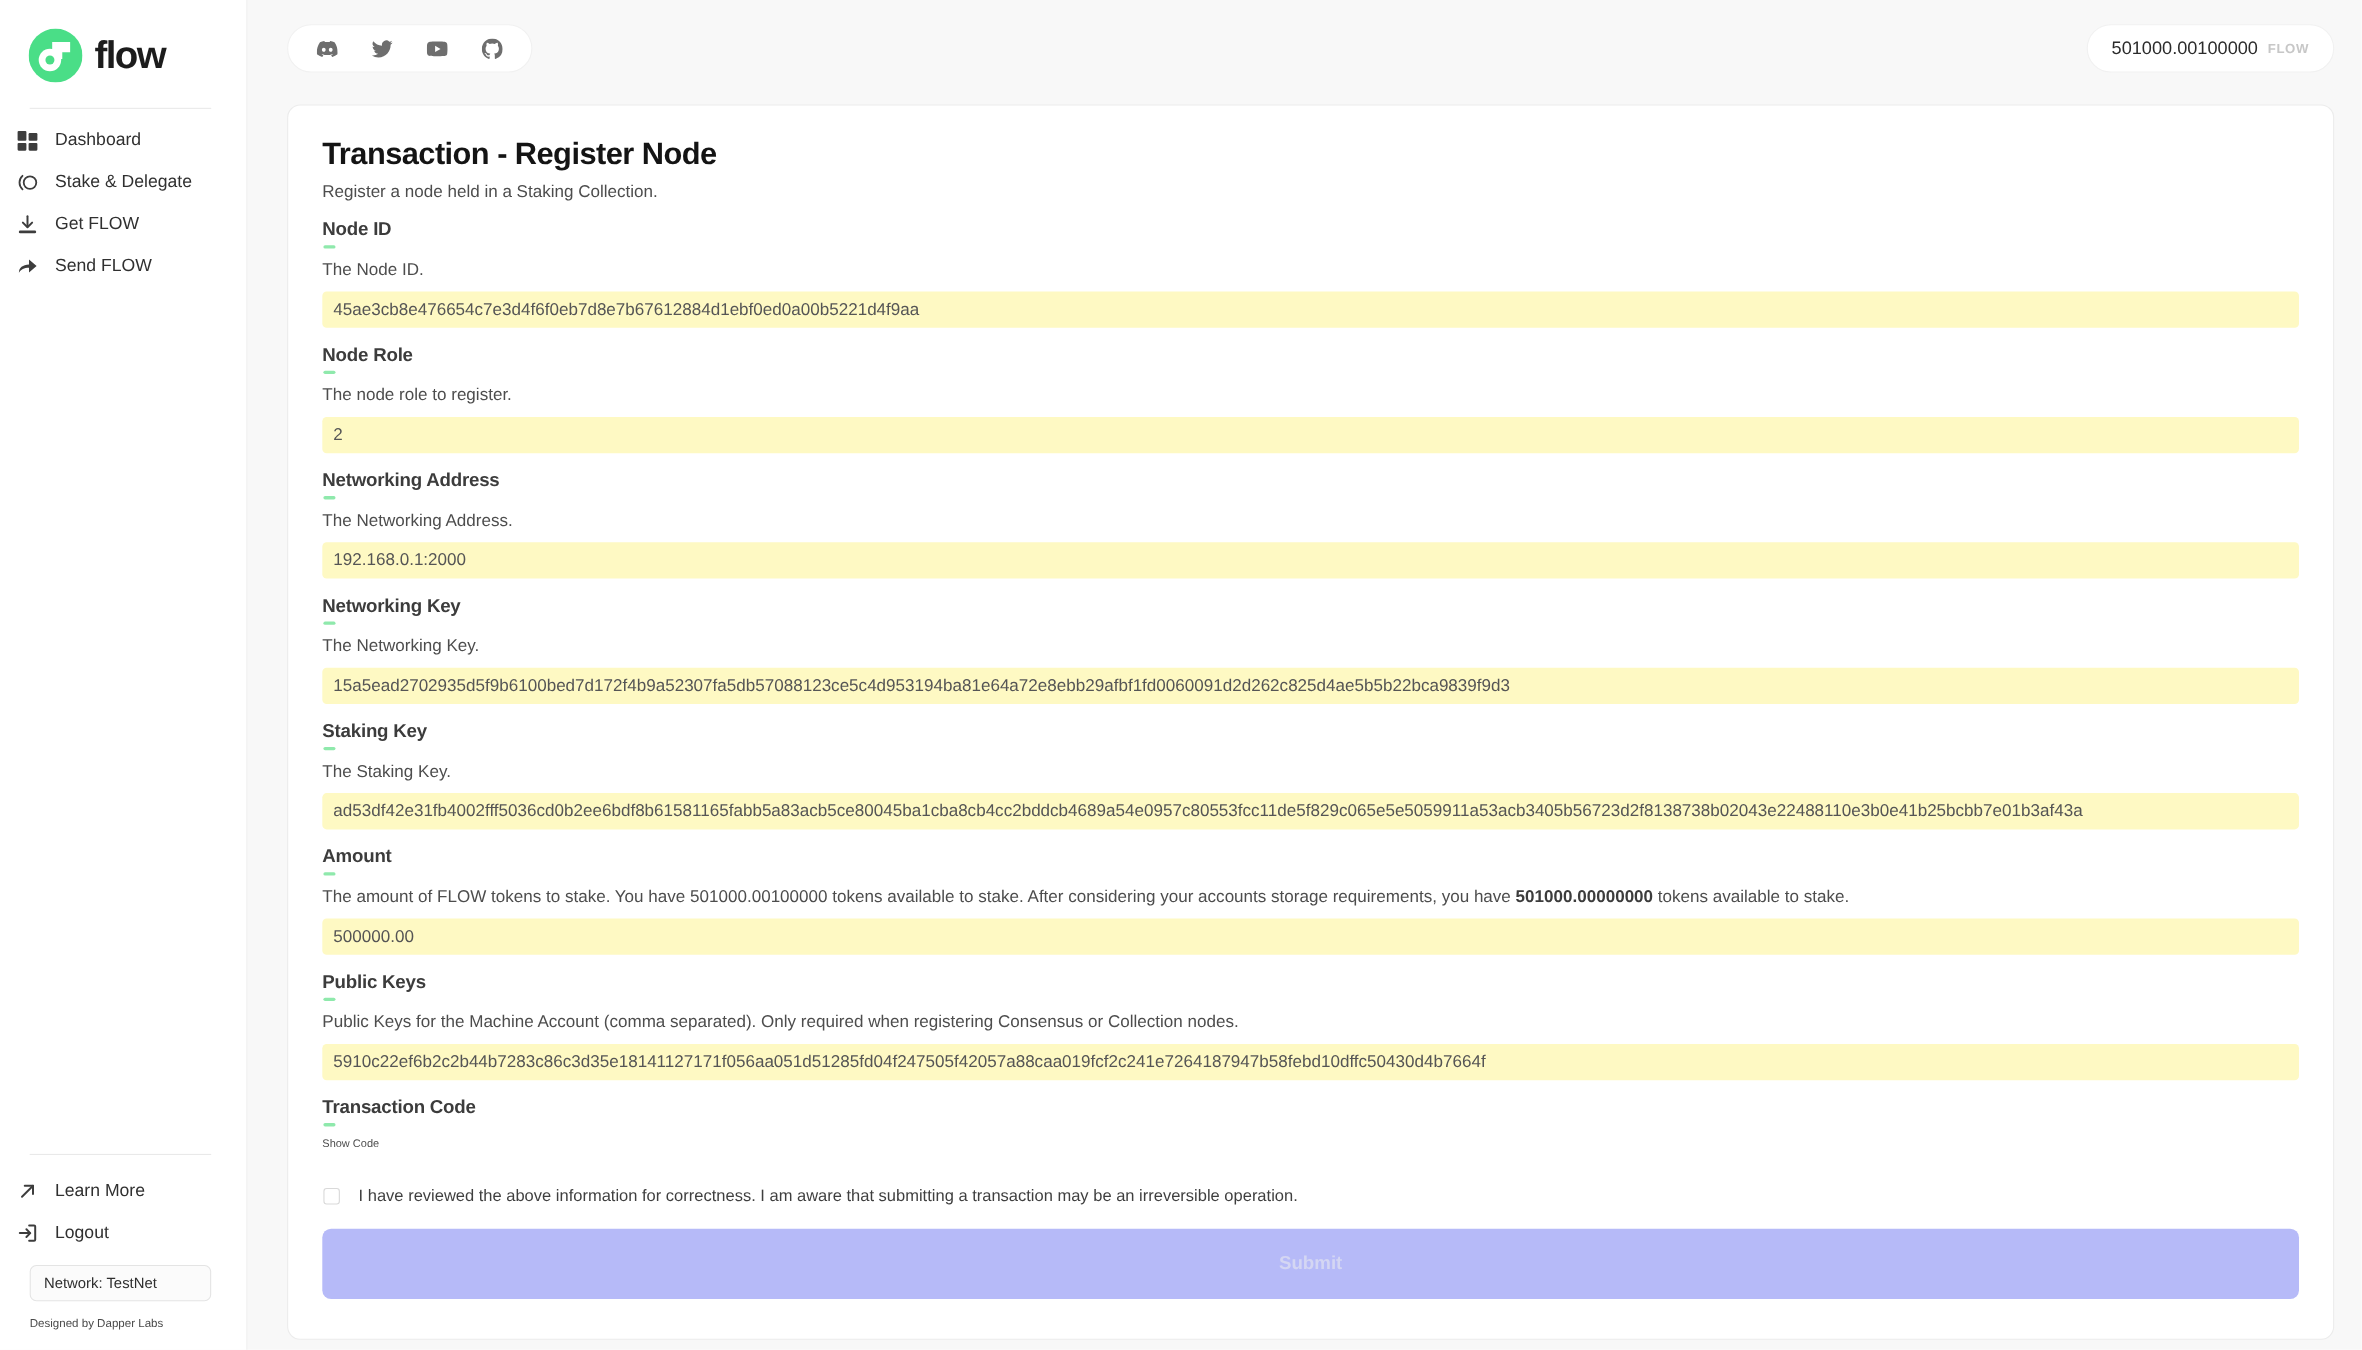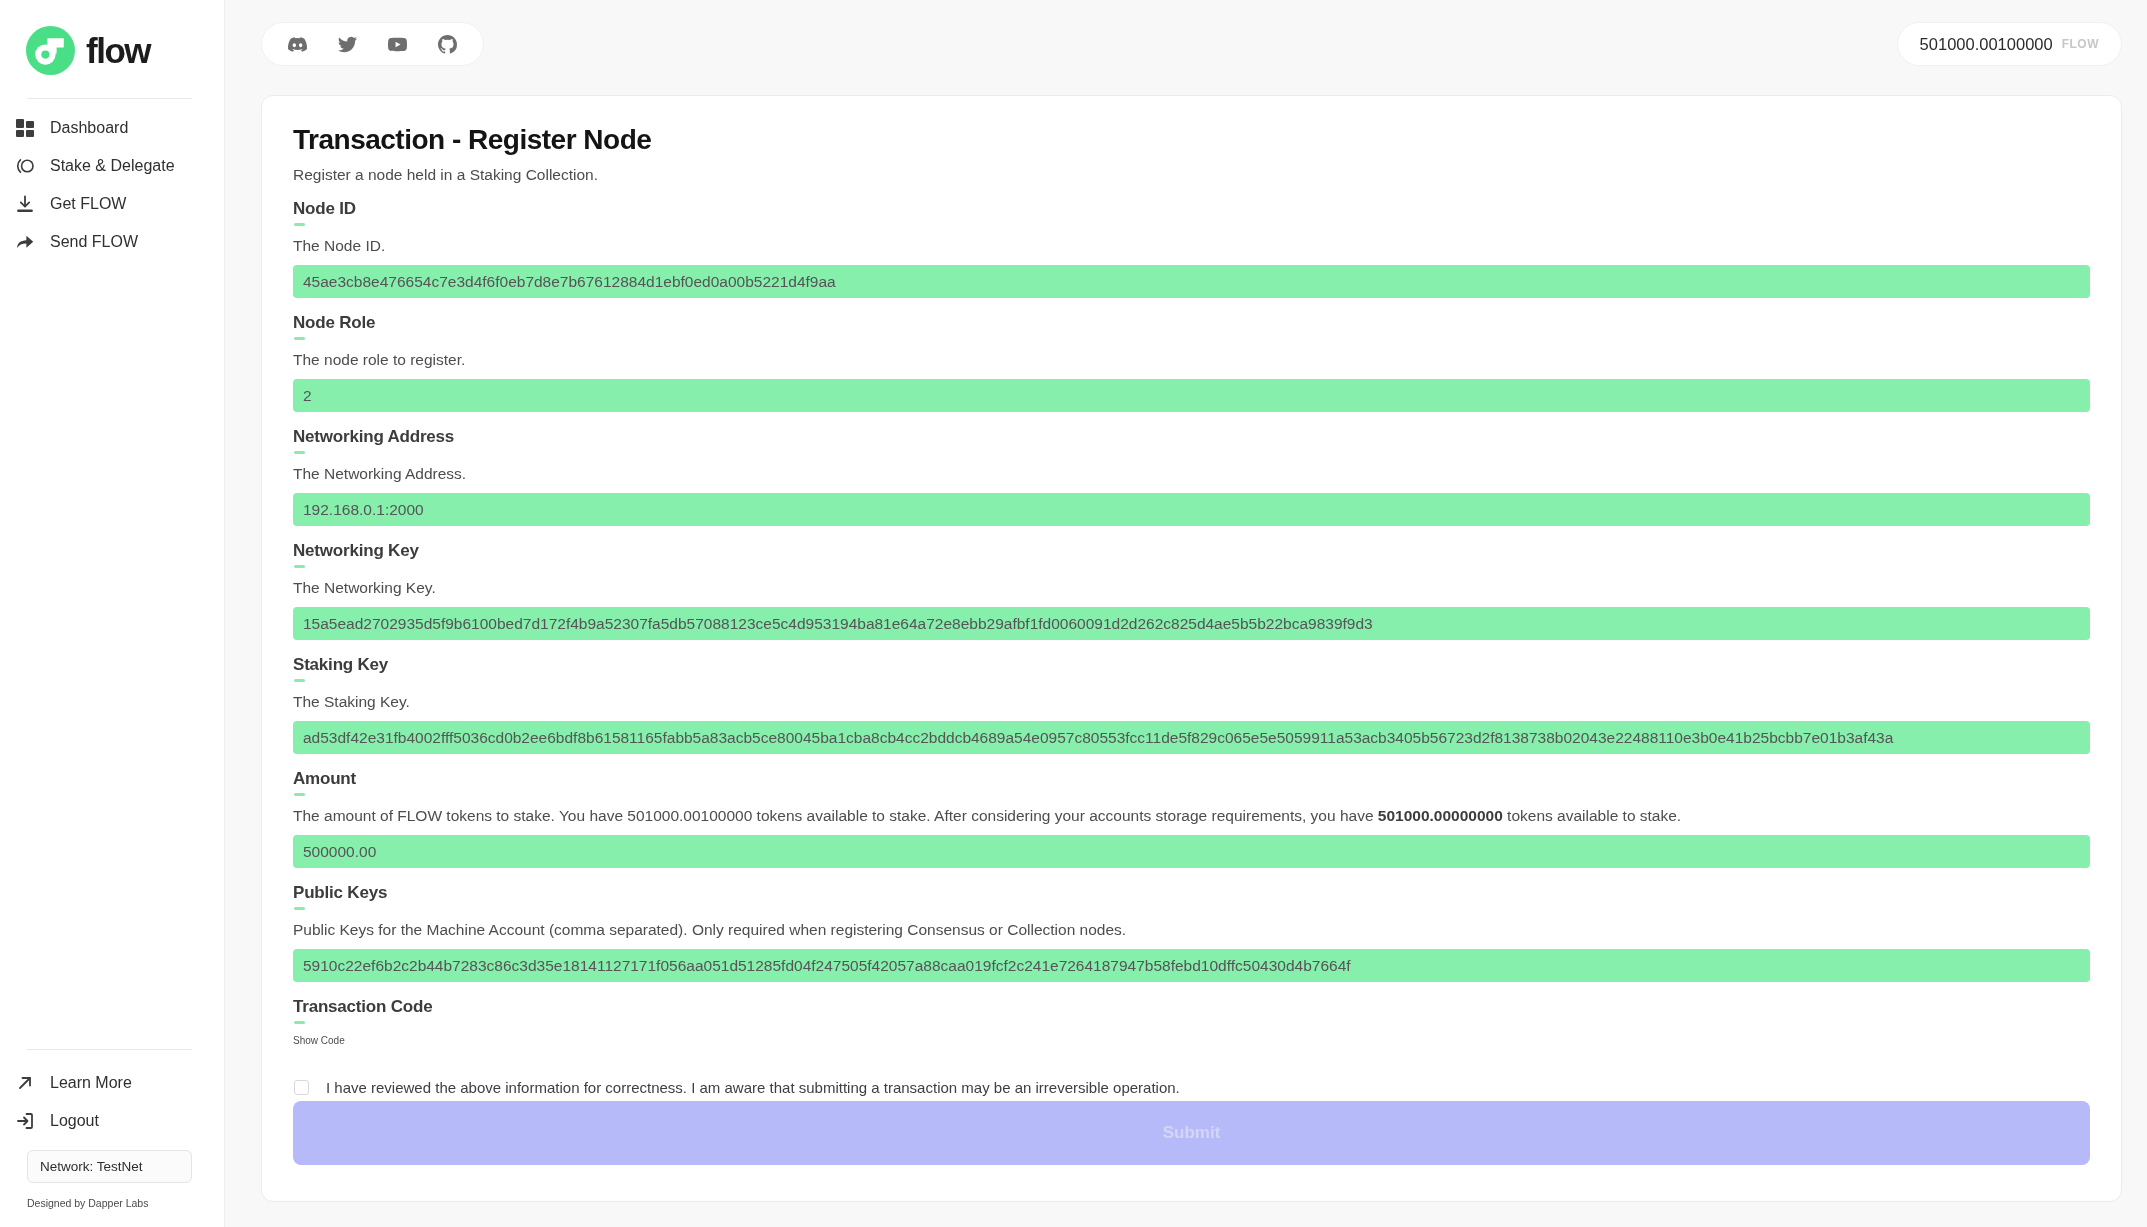--- a/index.html
+++ b/index.html
@@ -53,34 +53,34 @@
     min-height:1090px;
   }
   .card-title { margin:0 0 10px 0; font-size:28px; font-weight:800; letter-spacing:-0.5px; color:#141414; }
   .card-desc { font-size:15.5px; color:#4d4d4d; line-height:18px; }
   .field { margin-top:15px; }
   .field-label { font-size:17px; font-weight:bold; letter-spacing:-0.2px; color:#3c3c3c; line-height:20px; }
   .label-accent { width:11px; height:3px; border-radius:2px; background:#8fe9ac; margin:4px 0 0 1px; }
   .field-help { margin-top:11px; font-size:15.5px; color:#4d4d4d; line-height:18px; }
   .field-input {
     display:block; width:100%; margin-top:10px; height:33px;
-    background:#86efac; border:none; border-radius:4px;
+    background:#fef9c3; border:none; border-radius:4px;
     padding:0 10px; font-family:"Liberation Sans", sans-serif;
     font-size:15.5px; color:#555555; outline:none;
   }
   .show-code { margin-top:11px; font-size:10px; color:#4d4d4d; cursor:pointer; width:fit-content; }
   .confirm-row { margin-top:33px; display:flex; align-items:flex-start; gap:17px; }
   .confirm-row input[type=checkbox] {
     width:15px; height:15px; margin:1px 0 0 1px;
     appearance:none; -webkit-appearance:none;
     border:1.5px solid #d9d9d9; border-radius:3px; background:#fff; cursor:pointer;
   }
   .confirm-text { font-size:15px; color:#3f3f3f; line-height:18px; }
   .submit-btn {
-    margin-top:4px; width:100%; height:64px;
+    margin-top:20px; width:100%; height:64px;
     background:#b6baf8; border:none; border-radius:8px;
     font-family:"Liberation Sans", sans-serif;
     font-size:17px; font-weight:bold; color:#d4d6f3;
     cursor:default;
   }
   b { font-weight:bold; color:#3c3c3c; }
 </style>
 </head>
 <body>
 

